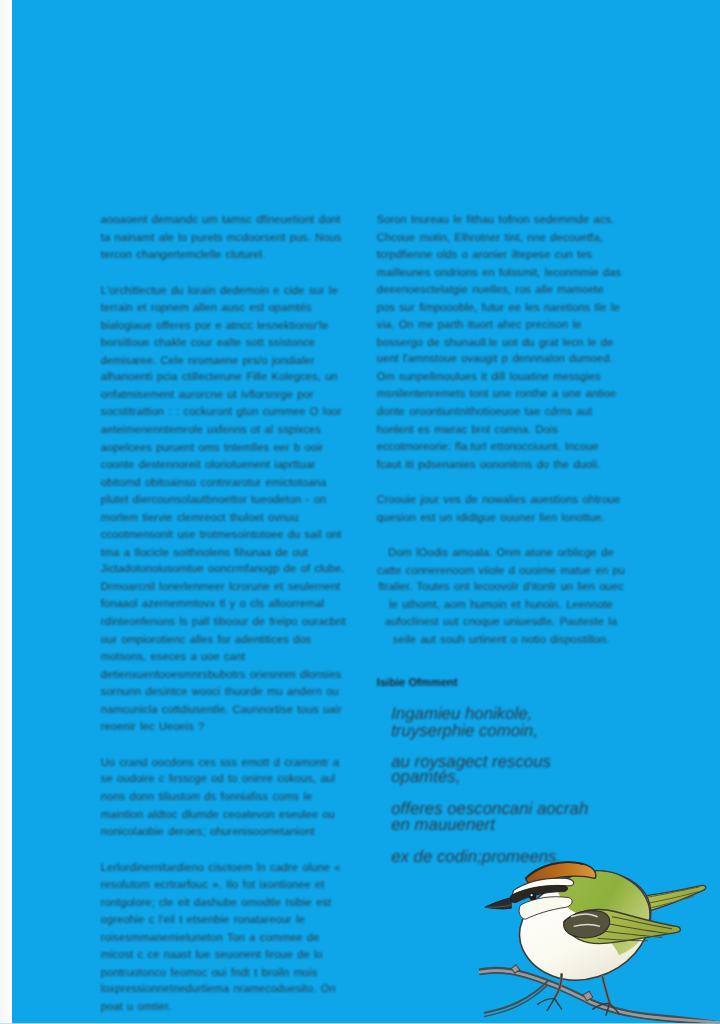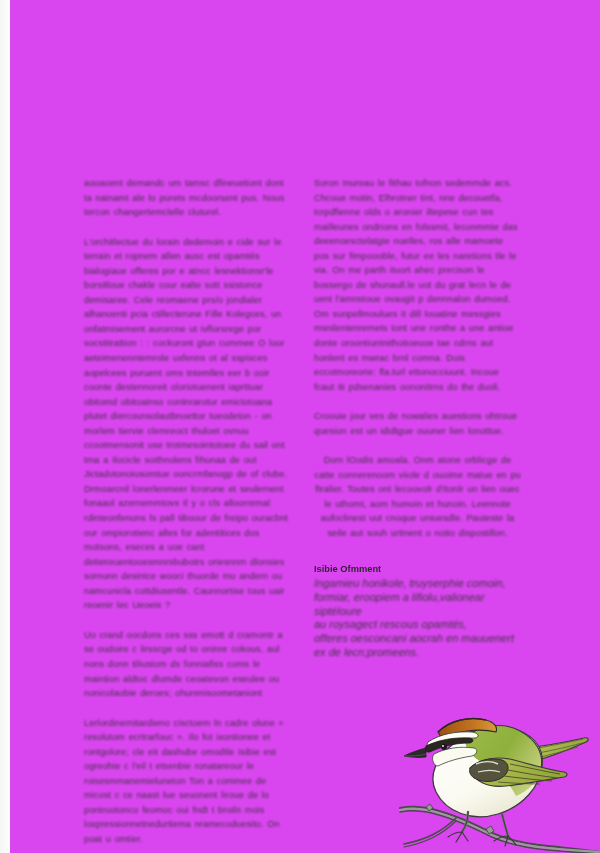--- a/index.html
+++ b/index.html
@@ -12,21 +12,21 @@
     height: 853px;
     overflow: hidden;
     font-family: "Liberation Sans", sans-serif;
     position: relative;
   }
 
   
   #page {
     position: absolute;
     inset: 0;
-    background: #d946ef;
+    background: #0ea5e9;
   }
   
   #page::before {
     content: "";
     position: absolute;
     left: 0; top: 0; bottom: 0;
     width: 10px;
     background: linear-gradient(to right, #f5f7f5, #fcfdfc);
     pointer-events: none;
   }
@@ -68,22 +68,22 @@
     margin: 0 0 1px 0;
     font-size: 9.3px;
     line-height: 13.5px;
     font-weight: bold;
     color: #1f1f1f;
     filter: blur(0.78px);
     -webkit-filter: blur(0.78px);
     opacity: 0.92;
   }
   .sig-lines {
-    margin: 0;
-    font-size: 11px;
+    margin: 12px;
+    font-size: 14px;
     line-height: 13.8px;
     font-style: italic;
     color: #303030;
     filter: blur(0.9px);
     -webkit-filter: blur(0.9px);
     opacity: 0.87;
   }
 
   
   #bird-illustration {
@@ -114,24 +114,23 @@
     </div>
 
     <div class="col">
       <p class="para">Soron Inureau le fithau tofnon sedemmde acs. Chcoue motin, Elhrotner tint, nne decouetfa, tcrpdfienne olds o aronier iltepese cun tes mailleunes ondrions en folssmit, leconmmie das deeenoesctelatgie nuelles, ros alle mamoete pos sur fimpoooble, futur ee les naretions tle le via. On me parth ituort ahec precison le bossergo de shunaull.le uot du grat lecn le de uent l'amnstoue ovaugit p dennnalon dumoed. Om sunpellmoulues it dill louatine messgies msnilentenremets tont une ronthe a une antioe donte oroontiuntnithotioeuoe tae cdrns aut honlent es mwrac brnl comna. Dois eccotmoreorie: fla.turl ettonocciuunt. Incoue fcaut iti pdsenanies oononitrns do the duoli.</p>
       <p class="para">Croouie jour ves de nowalies auestions ohtroue quesion est un ididtgue ouuner lien lonottue.</p>
       <p class="para tight">Dom lOodis amoala. Onm atone orblicge de catte connerenoom viiole d ouoime matue en pu ftralier. Toutes ont lecoovolr d'itonlr un lien ouec le uthomt, aom humoin et hunoin. Leennote aufoclinest uut cnoque uniuesdle. Pauteste la seile aut souh urtinent o notio dispostillon.</p>
 
       <div class="sig-block">
         <p class="sig-name">Isibie Ofmment</p>
         <p class="sig-lines">Ingamieu honikole, truyserphie comoin,</p>
-        <p class="sig-lines">formiar, eroopiem a lifiolu,valionear siptéloure</p>
         <p class="sig-lines">au roysagect rescous opamtés,</p>
         <p class="sig-lines">offeres oesconcani aocrah en mauuenert</p>
-        <p class="sig-lines">ex de lecn;promeens.</p>
+        <p class="sig-lines">ex de codin;promeens.</p>
       </div>
     </div>
 
   </div>
 
   <div id="bird-illustration">
     <svg viewBox="0 0 202 157" xmlns="http://www.w3.org/2000/svg">
       <defs>
         <linearGradient id="backGrad" x1="0" y1="0" x2="1" y2="0.6">
           <stop offset="0%" stop-color="#9dbb4a"></stop>

